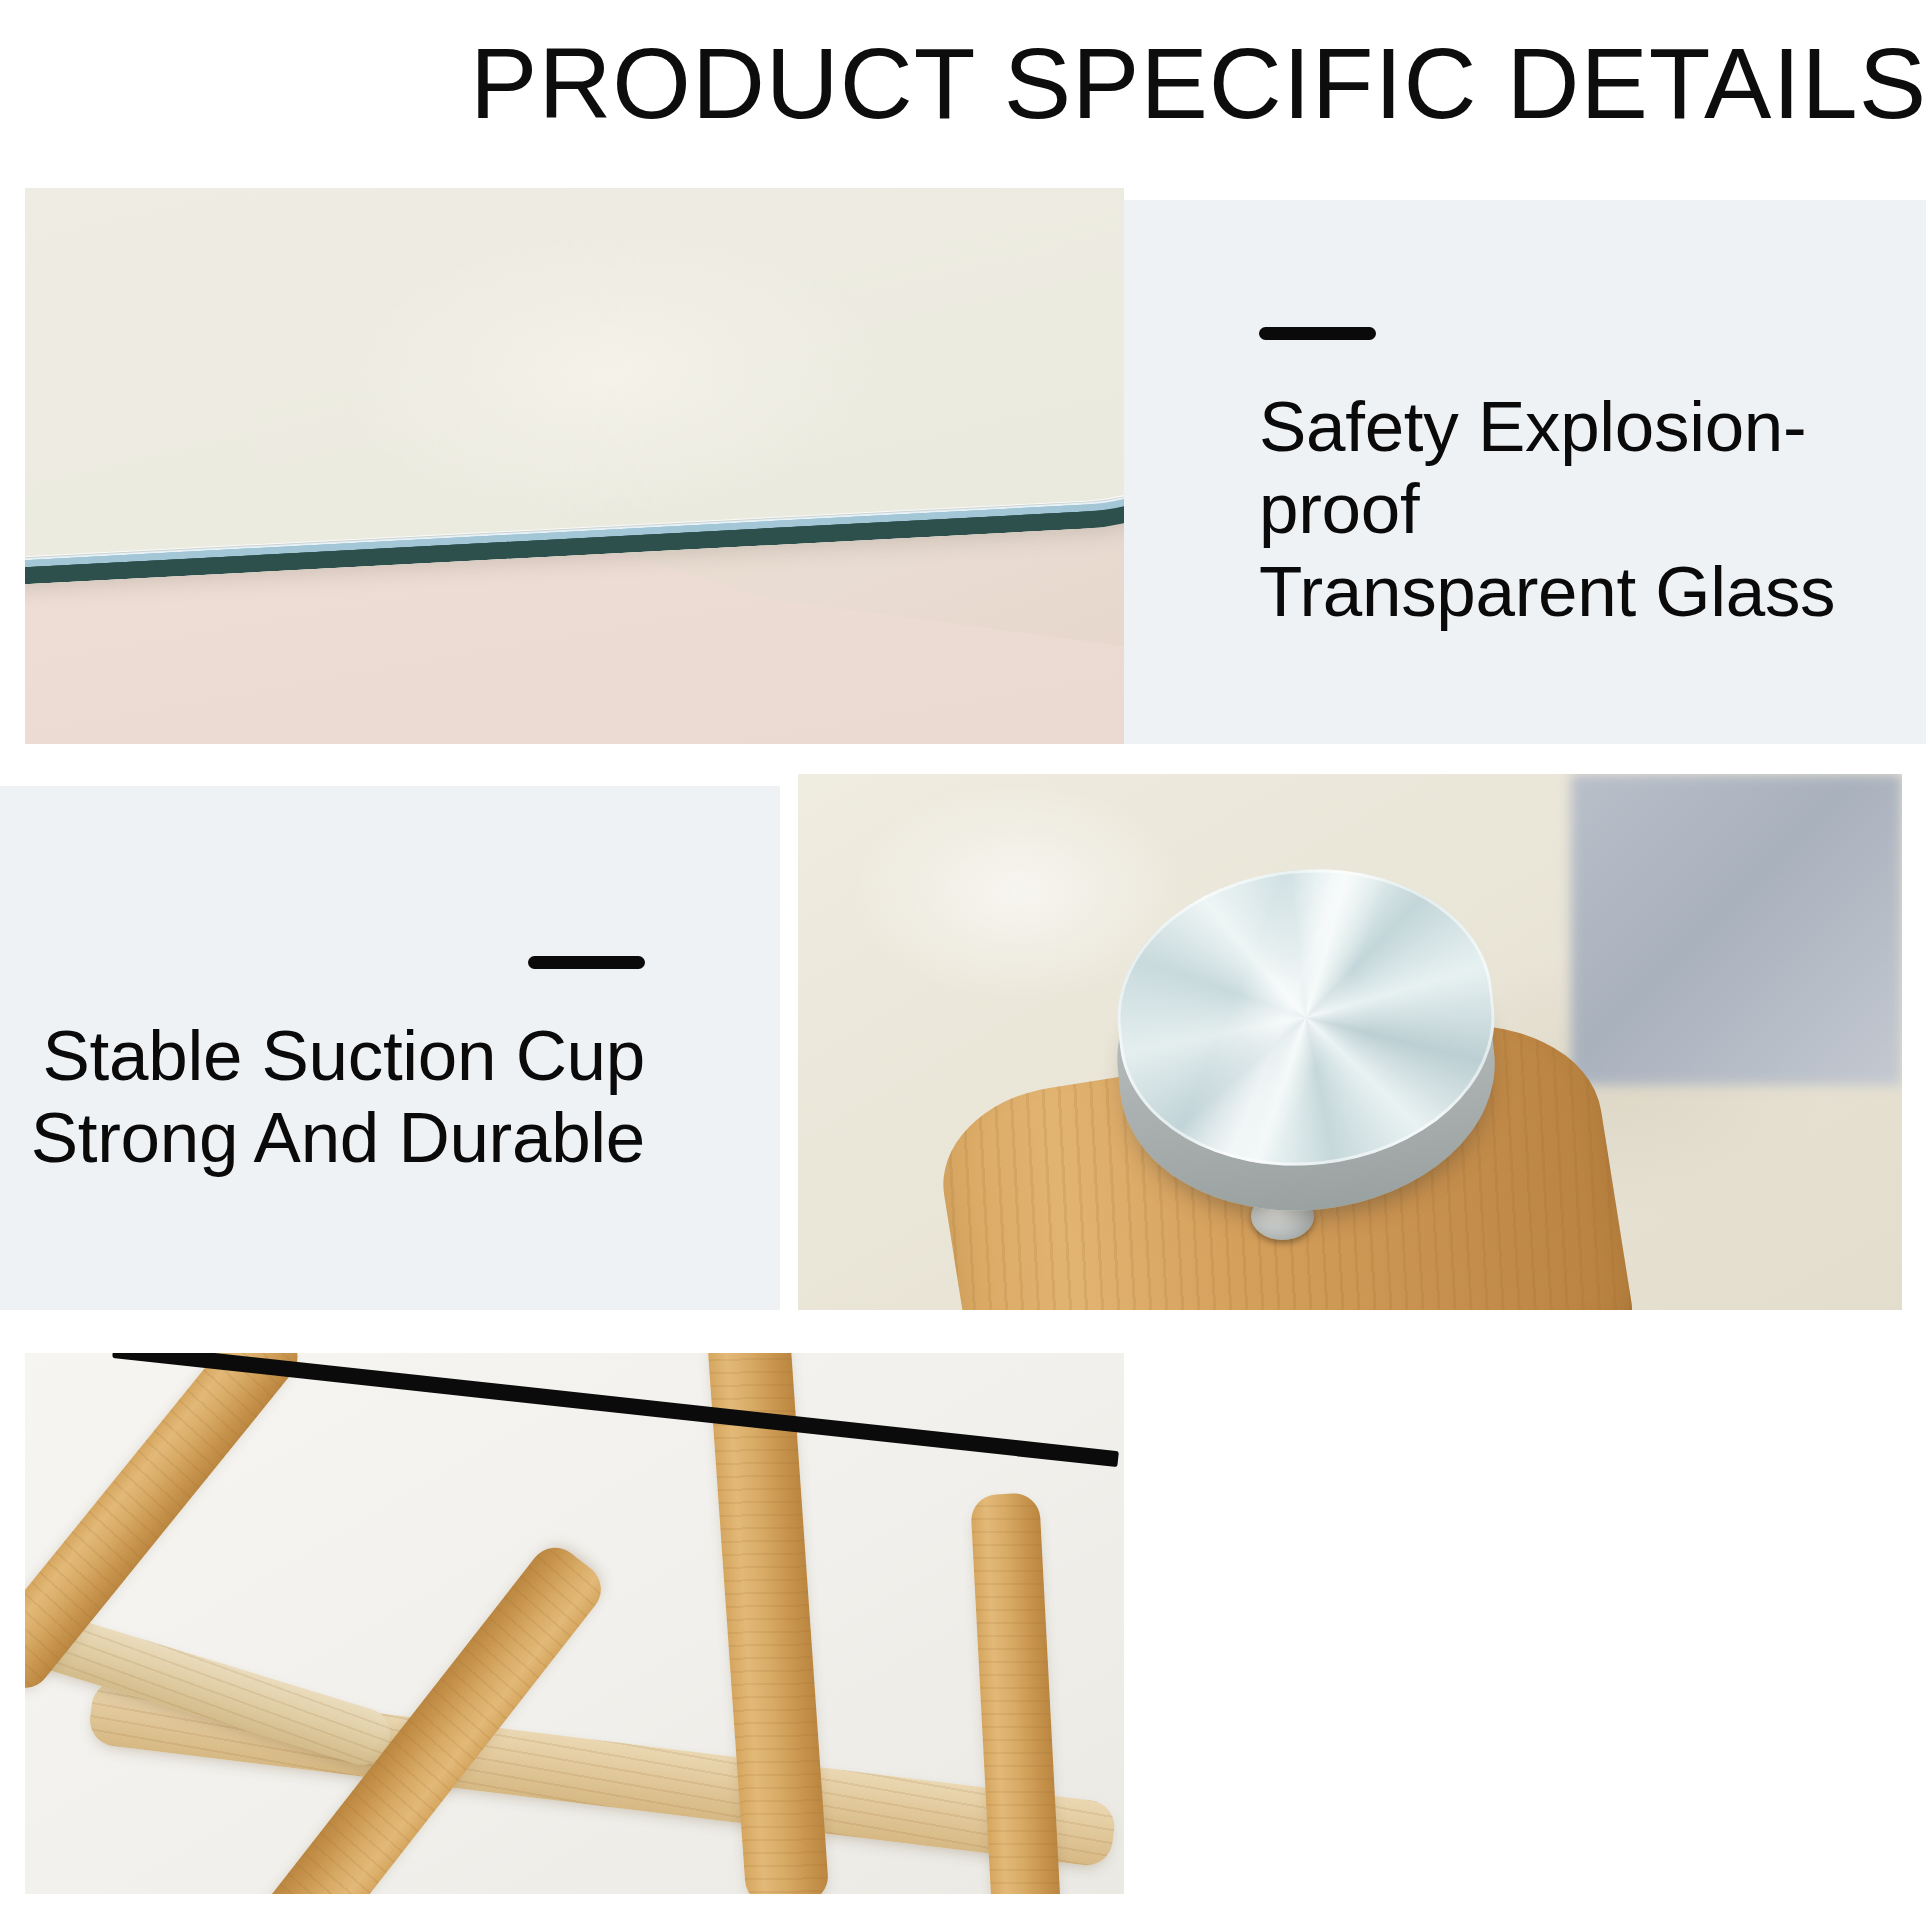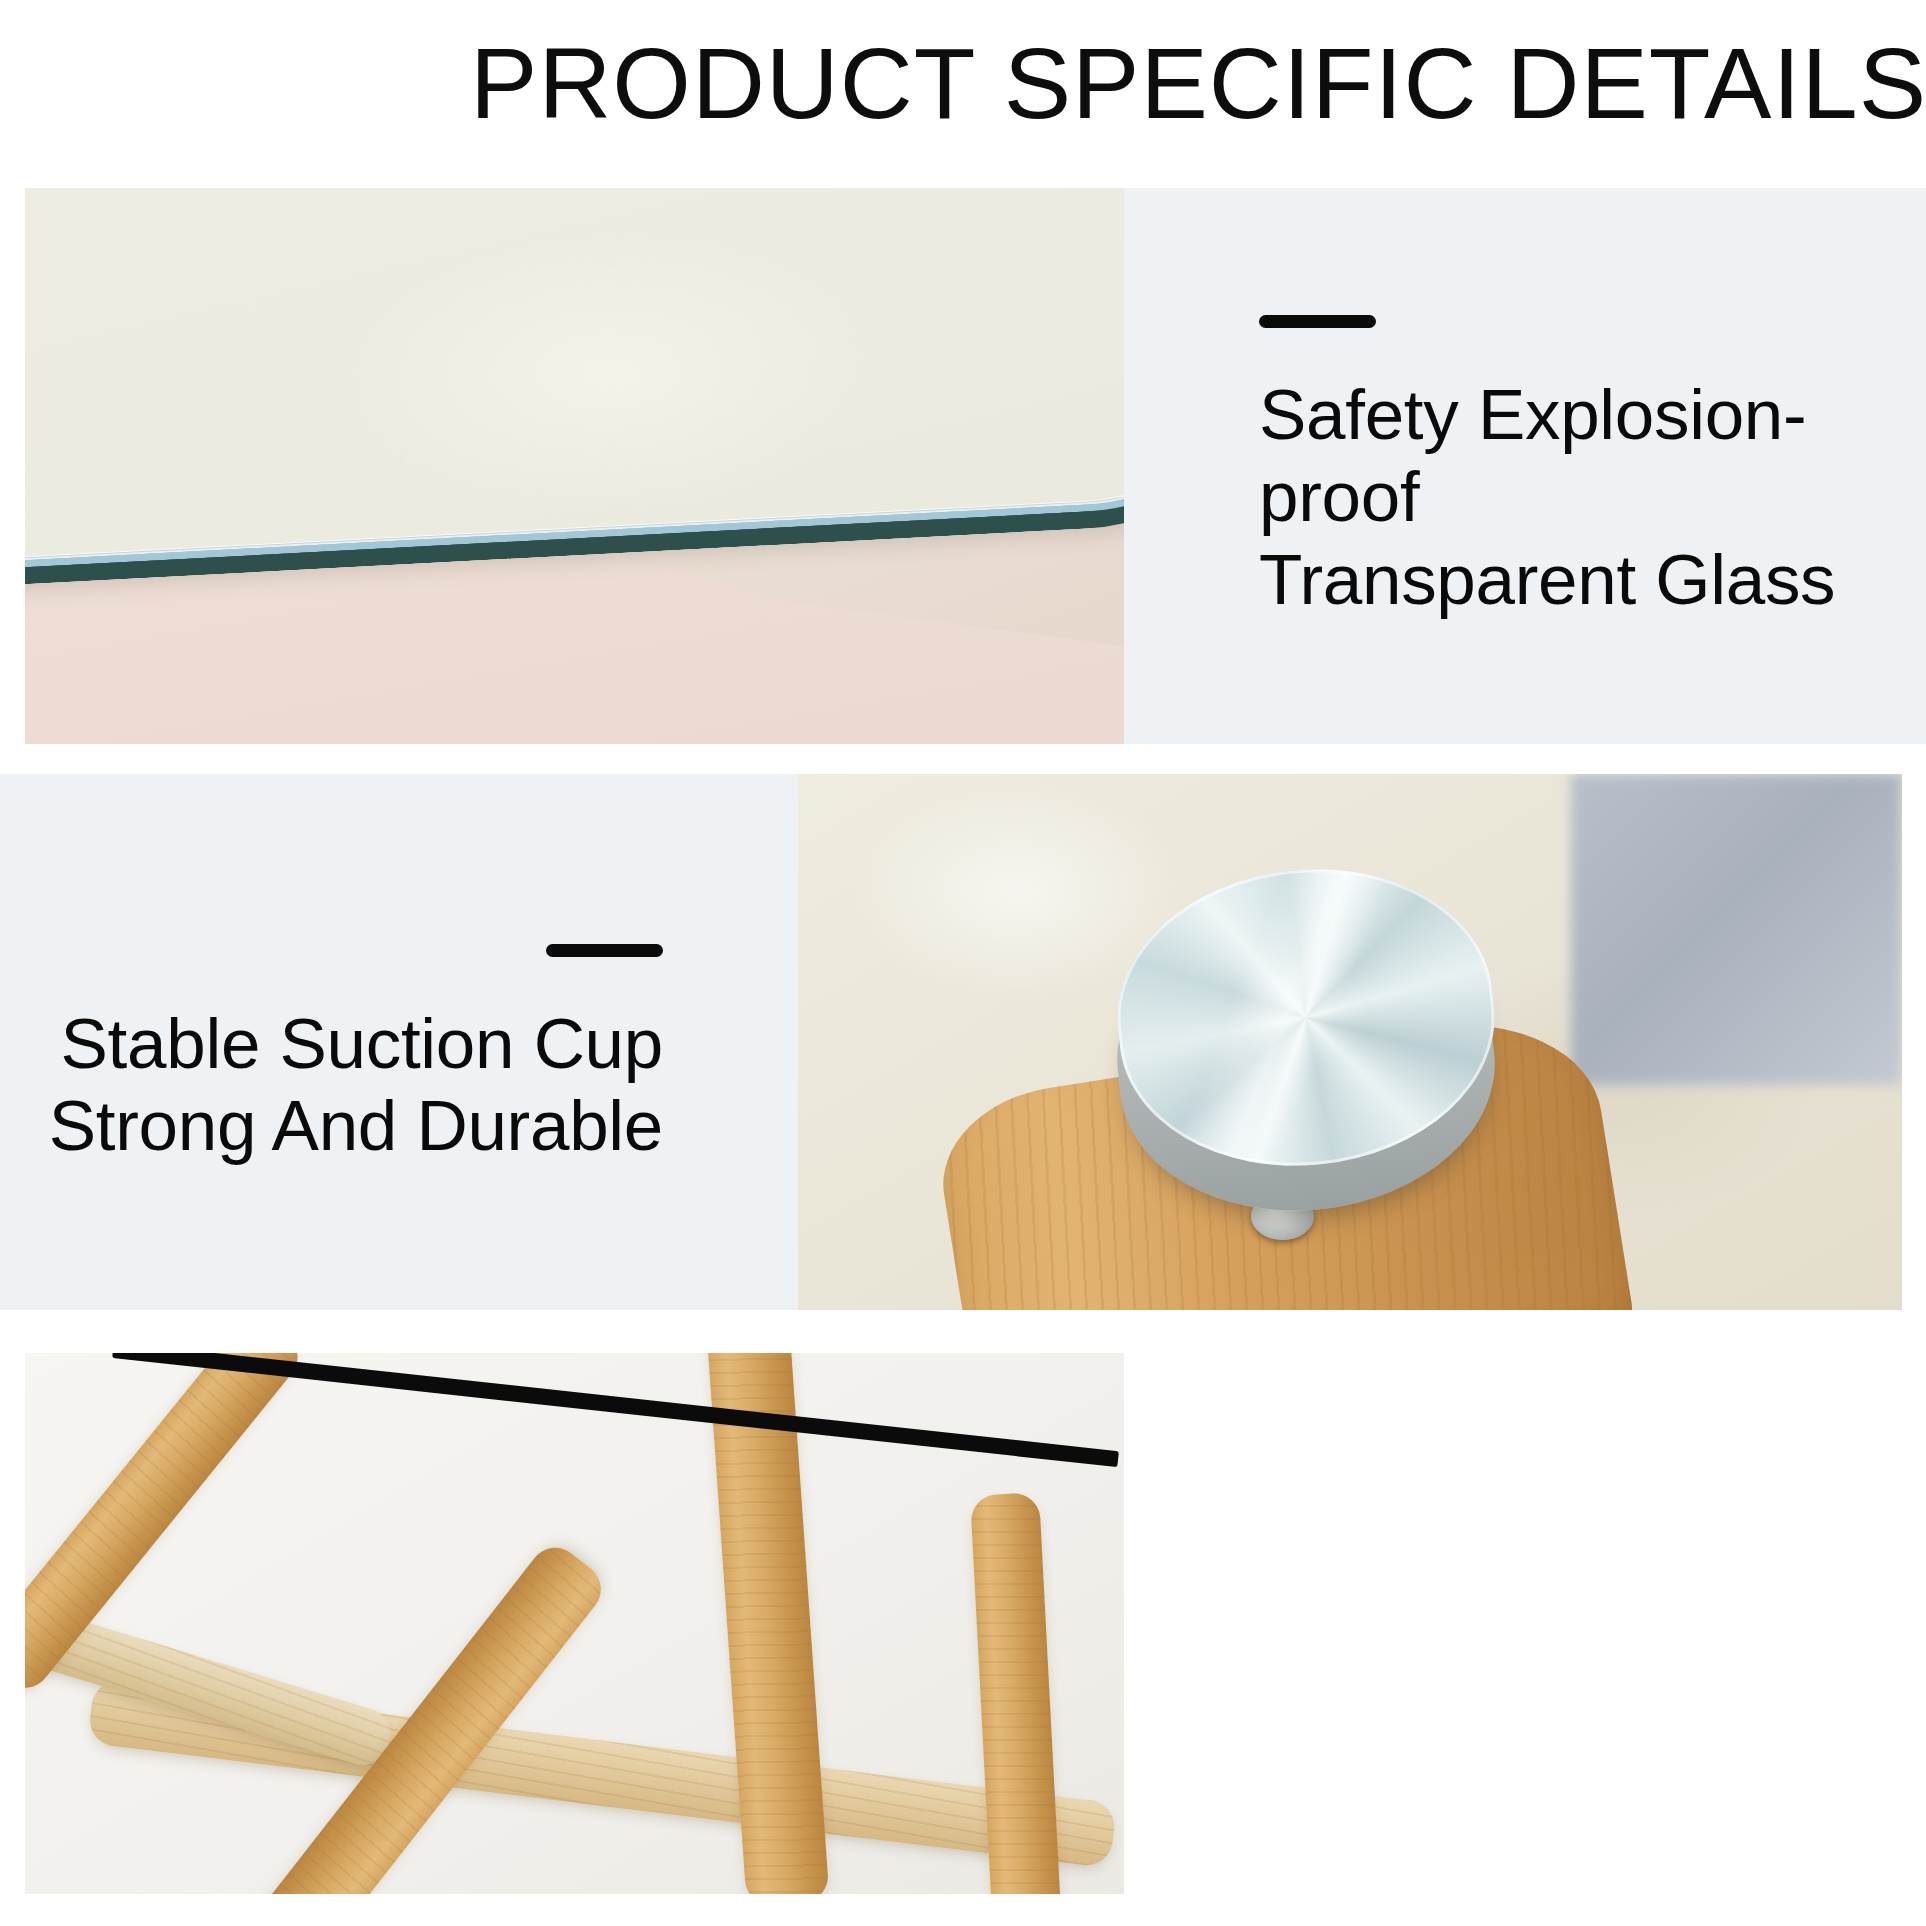--- a/index.html
+++ b/index.html
@@ -32,33 +32,34 @@
     white-space: nowrap;
   }
 
   
   .row {
     position: absolute;
     display: flex;
     overflow: hidden;
   }
   .row-1 { left: 25px;  top: 188px;  width: 1902px; height: 556px; }
-  .row-2 { left: 0px;   top: 774px;  width: 1902px; height: 536px; }
+  .row-2 { left: 0px;   top: 774px;  width: 1902px; height: 536px; gap: 18px; }
   .row-3 { left: 25px;  top: 1353px; width: 1902px; height: 541px; }
 
   .photo-pane {
     position: relative;
     overflow: hidden;
     flex: 0 0 auto;
   }
   .text-pane {
     position: relative;
     background: #eff2f5;
     flex: 1 1 auto;
     overflow: hidden;
+    margin-top: 12px;
   }
 
   .caption-block {
     position: absolute;
   }
   .caption-block.align-left  { left: 135px; text-align: left; }
   .caption-block.align-right { right: 135px; text-align: right; }
 
   .caption-dash {
     display: block;

